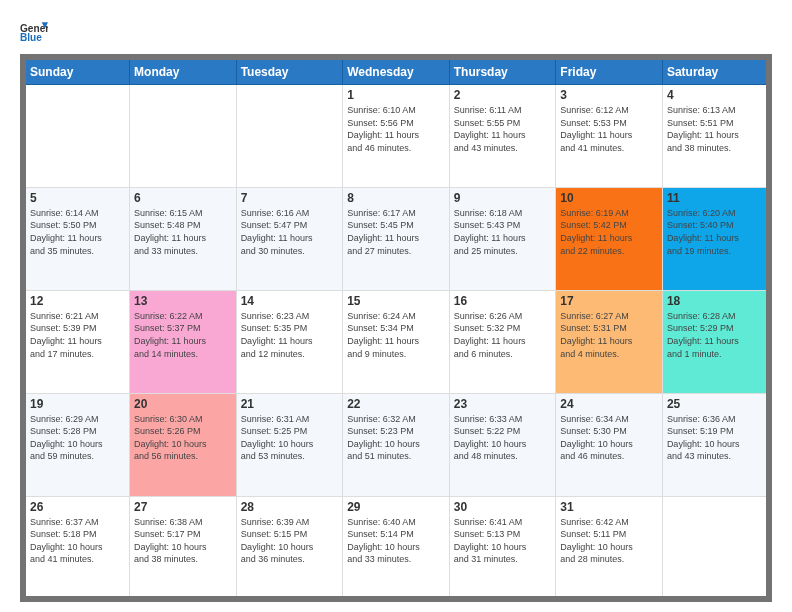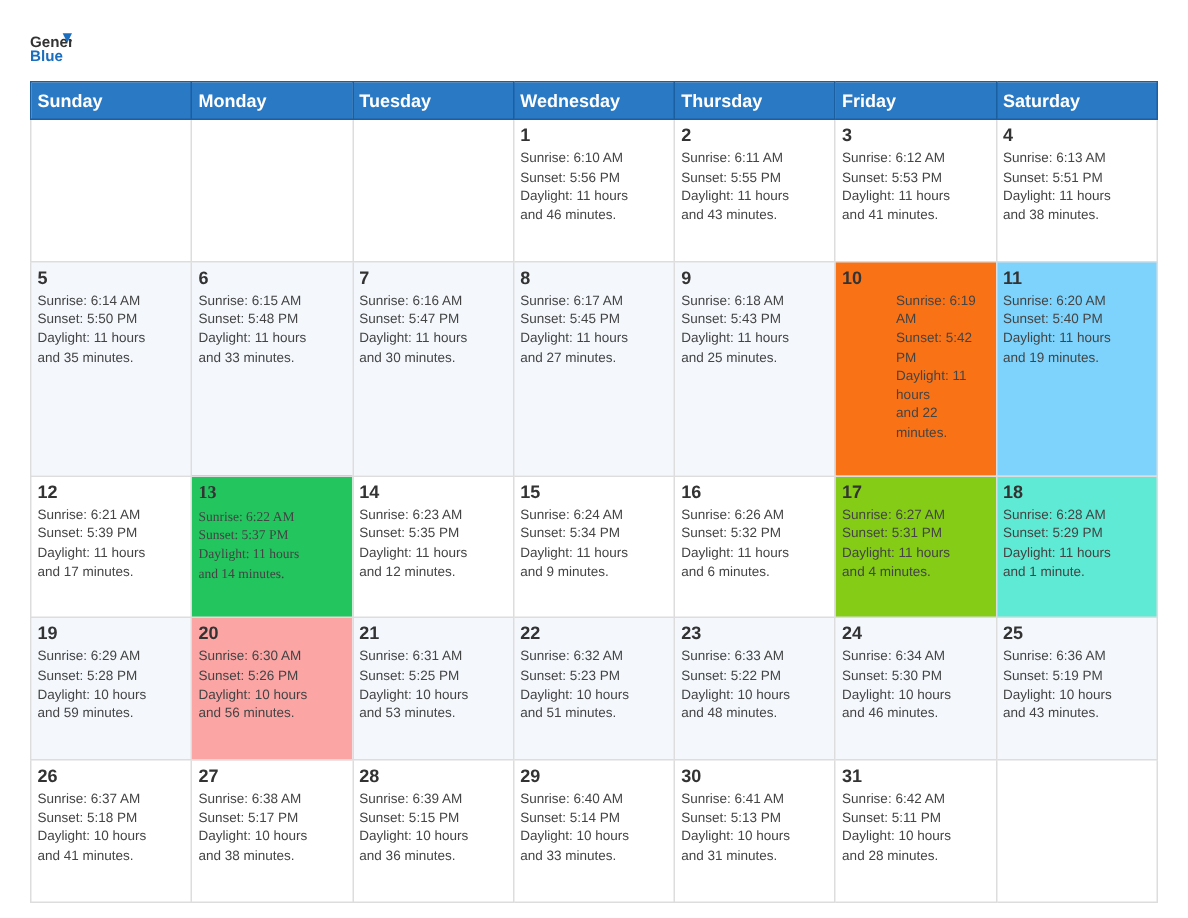--- a/index.html
+++ b/index.html
@@ -40,21 +40,21 @@
       font-weight: bold;
       color: #333;
       line-height: 1.1;
     }
     .subtitle {
       font-size: 15px;
       color: #555;
     }
     .calendar {
       flex: 1;
-      border: 1px solid #737373;
+      border: 6px solid #737373;
       border-collapse: collapse;
       width: 100%;
       table-layout: fixed;
       padding-left: 20px;
     }
     .calendar th {
       background: #2a79c4;
       color: #fff;
       font-size: 12px;
       font-weight: bold;
@@ -191,42 +191,42 @@
           </td>
           <td style="background: rgb(244, 248, 253);">
             <span class="day-number">9</span>
             <div class="day-info" style="white-space: pre-line;">Sunrise: 6:18 AM
 Sunset: 5:43 PM
 Daylight: 11 hours
 and 25 minutes.</div>
           </td>
           <td style="background: #f97316;">
             <span class="day-number">10</span>
-            <div class="day-info" style="white-space: pre-line; margin-left: 36px;">Sunrise: 6:19 AM
+            <div class="day-info" style="white-space: pre-line;">Sunrise: 6:19 AM
 Sunset: 5:42 PM
 Daylight: 11 hours
 and 22 minutes.</div>
           </td>
-          <td style="background: #7dd3fc;">
+          <td style="background: #0ea5e9;">
             <span class="day-number">11</span>
             <div class="day-info" style="white-space: pre-line;">Sunrise: 6:20 AM
 Sunset: 5:40 PM
 Daylight: 11 hours
 and 19 minutes.</div>
           </td>
         </tr>
         <tr>
           <td style="background: rgb(255, 255, 255);">
             <span class="day-number">12</span>
             <div class="day-info" style="white-space: pre-line;">Sunrise: 6:21 AM
 Sunset: 5:39 PM
 Daylight: 11 hours
 and 17 minutes.</div>
           </td>
-          <td style="background: #22c55e; font-family: Liberation Serif, serif;">
+          <td style="background: #f9a8d4;">
             <span class="day-number">13</span>
             <div class="day-info" style="white-space: pre-line;">Sunrise: 6:22 AM
 Sunset: 5:37 PM
 Daylight: 11 hours
 and 14 minutes.</div>
           </td>
           <td style="background: rgb(255, 255, 255);">
             <span class="day-number">14</span>
             <div class="day-info" style="white-space: pre-line;">Sunrise: 6:23 AM
 Sunset: 5:35 PM
@@ -240,21 +240,21 @@
 Daylight: 11 hours
 and 9 minutes.</div>
           </td>
           <td style="background: rgb(255, 255, 255);">
             <span class="day-number">16</span>
             <div class="day-info" style="white-space: pre-line;">Sunrise: 6:26 AM
 Sunset: 5:32 PM
 Daylight: 11 hours
 and 6 minutes.</div>
           </td>
-          <td style="background: #84cc16;">
+          <td style="background: #fdba74;">
             <span class="day-number">17</span>
             <div class="day-info" style="white-space: pre-line;">Sunrise: 6:27 AM
 Sunset: 5:31 PM
 Daylight: 11 hours
 and 4 minutes.</div>
           </td>
           <td style="background: #5eead4;">
             <span class="day-number">18</span>
             <div class="day-info" style="white-space: pre-line;">Sunrise: 6:28 AM
 Sunset: 5:29 PM

